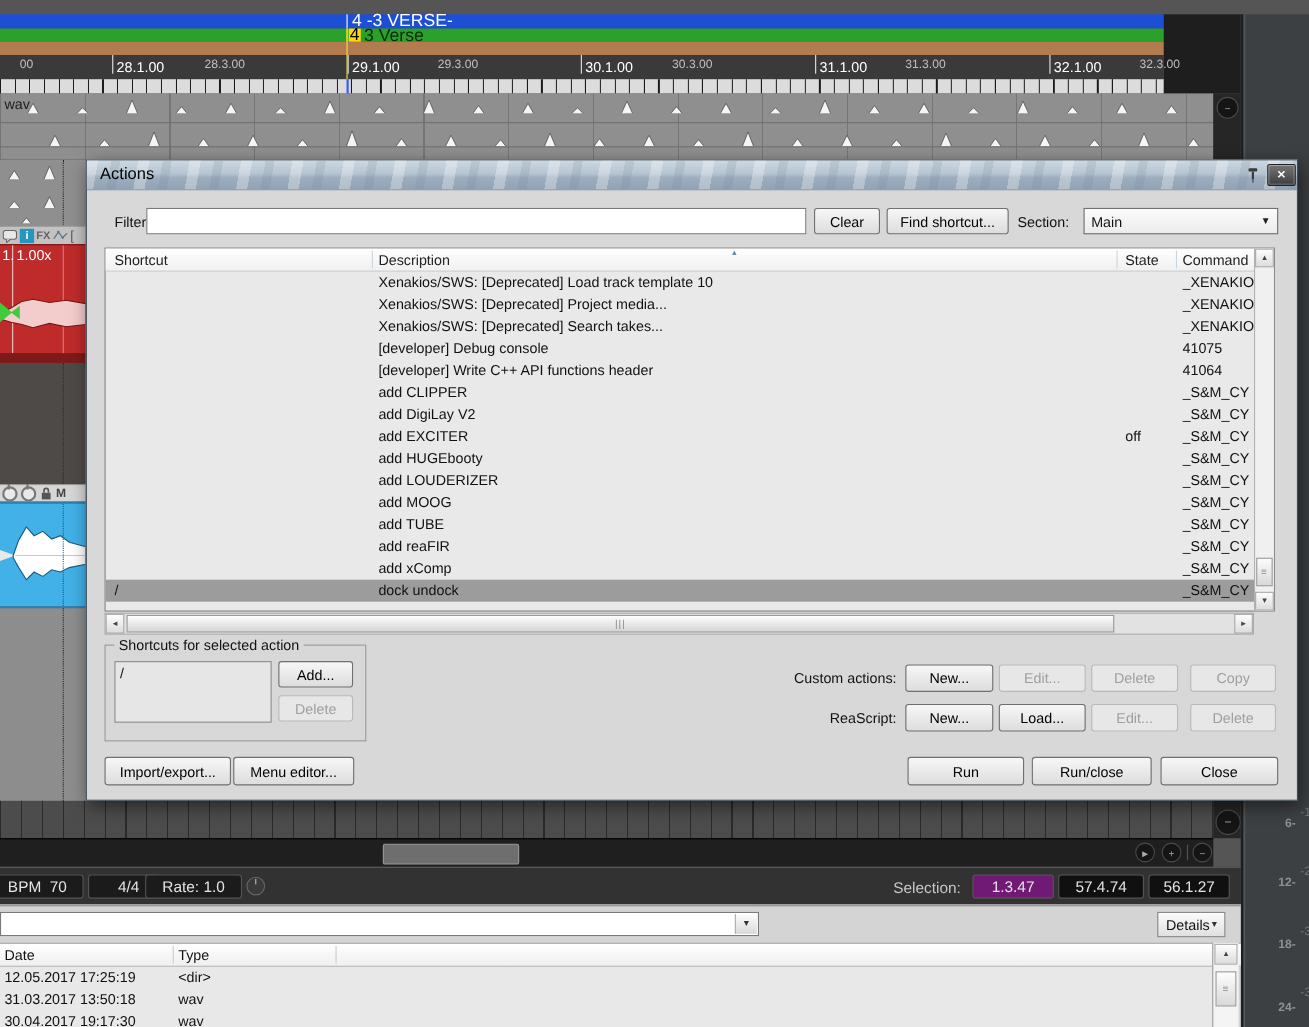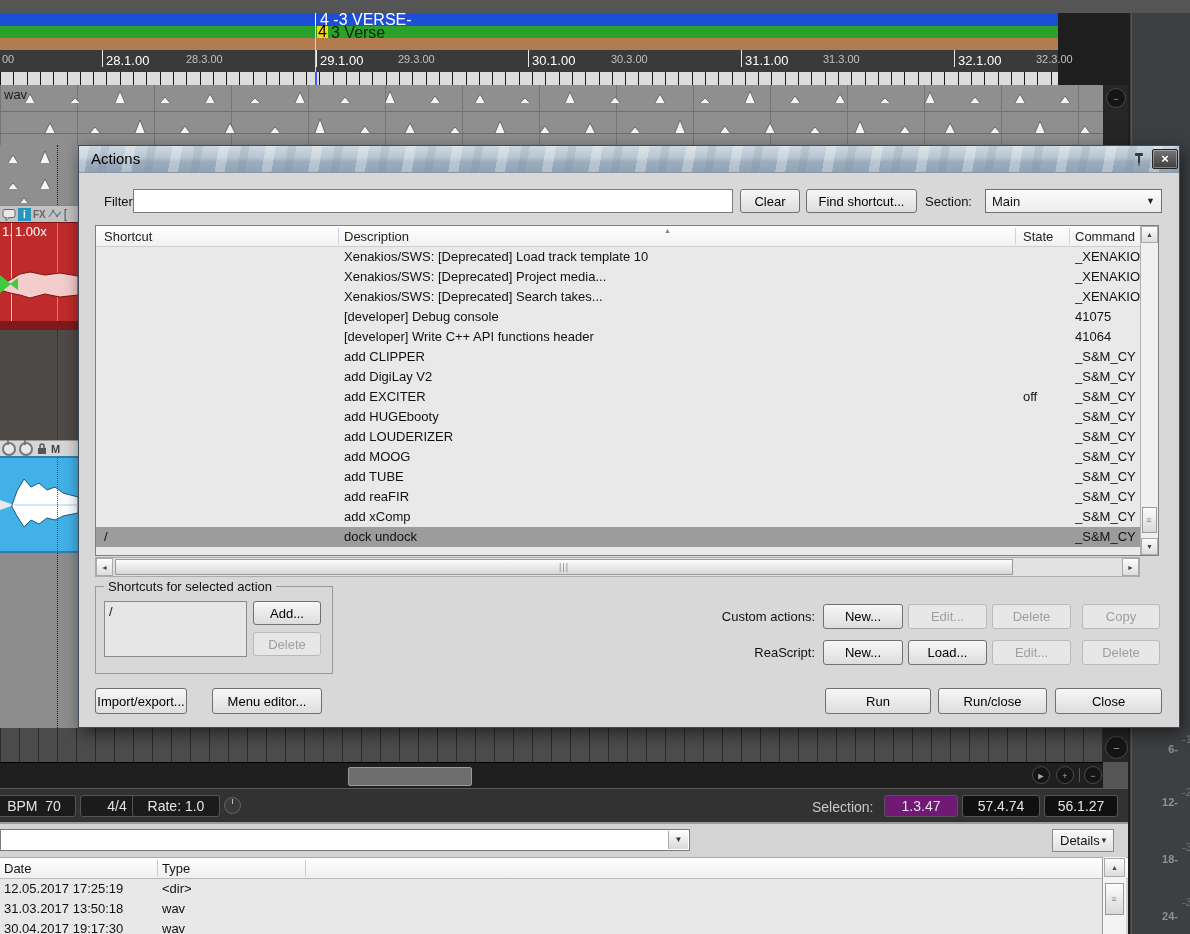--- a/index.html
+++ b/index.html
@@ -158,21 +158,21 @@
     <div class="pole" style="left:315px;background:#ffd800;"></div>
     <div class="mlabel" style="left:317px;width:11px;background:#ffd800;color:#000;text-align:center;height:12px;line-height:12px;">4</div>
     <div class="mlabel" style="left:331px;color:#052805;">3 Verse</div>
   </div>
   <div class="abs" id="bar-tan"></div>
   <div class="abs" id="topgap"></div>
 
   <div class="abs" id="ruler">
     <div>
 
-        <div class="rlabel" style="left: 2px;">00</div>
+        <div class="rlabel" style="left: 18px;">00</div>
 
         <div class="rlabel major" style="left: 106px;">28.1.00</div>
 
         <div class="rlabel" style="left: 186px;">28.3.00</div>
 
         <div class="rlabel major" style="left: 320px;">29.1.00</div>
 
         <div class="rlabel" style="left: 398px;">29.3.00</div>
 
         <div class="rlabel major" style="left: 532px;">30.1.00</div>
@@ -522,20 +522,20 @@
     <div class="btn dis" style="left:829px;top:458px;width:79px;height:25px;">Edit...</div>
     <div class="btn dis" style="left:913px;top:458px;width:79px;height:25px;">Delete</div>
     <div class="btn dis" style="left:1003px;top:458px;width:78px;height:25px;">Copy</div>
 
     <div class="dtext" style="left:576px;top:499px;width:160px;text-align:right;">ReaScript:</div>
     <div class="btn" style="left:744px;top:494px;width:80px;height:25px;">New...</div>
     <div class="btn" style="left:829px;top:494px;width:79px;height:25px;">Load...</div>
     <div class="btn dis" style="left:913px;top:494px;width:79px;height:25px;">Edit...</div>
     <div class="btn dis" style="left:1003px;top:494px;width:78px;height:25px;">Delete</div>
 
-    <div class="btn" style="left:16px;top:542px;width:92px;height:26px;">Import/export...</div>
+    <div class="btn" style="left:16px;top:542px;width:115px;height:26px;">Import/export...</div>
     <div class="btn" style="left:133px;top:542px;width:110px;height:26px;">Menu editor...</div>
     <div class="btn" style="left:746px;top:542px;width:106px;height:26px;">Run</div>
     <div class="btn" style="left:859px;top:542px;width:109px;height:26px;">Run/close</div>
     <div class="btn" style="left:976px;top:542px;width:107px;height:26px;">Close</div>
   </div>
 
 </div>
 
 </body></html>

